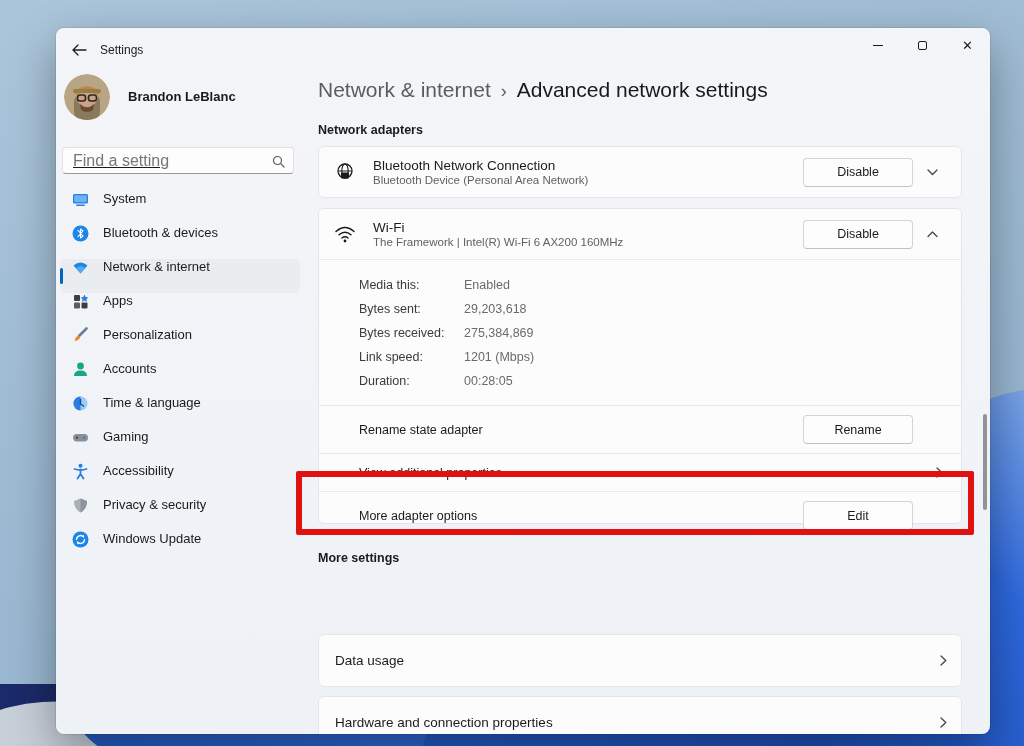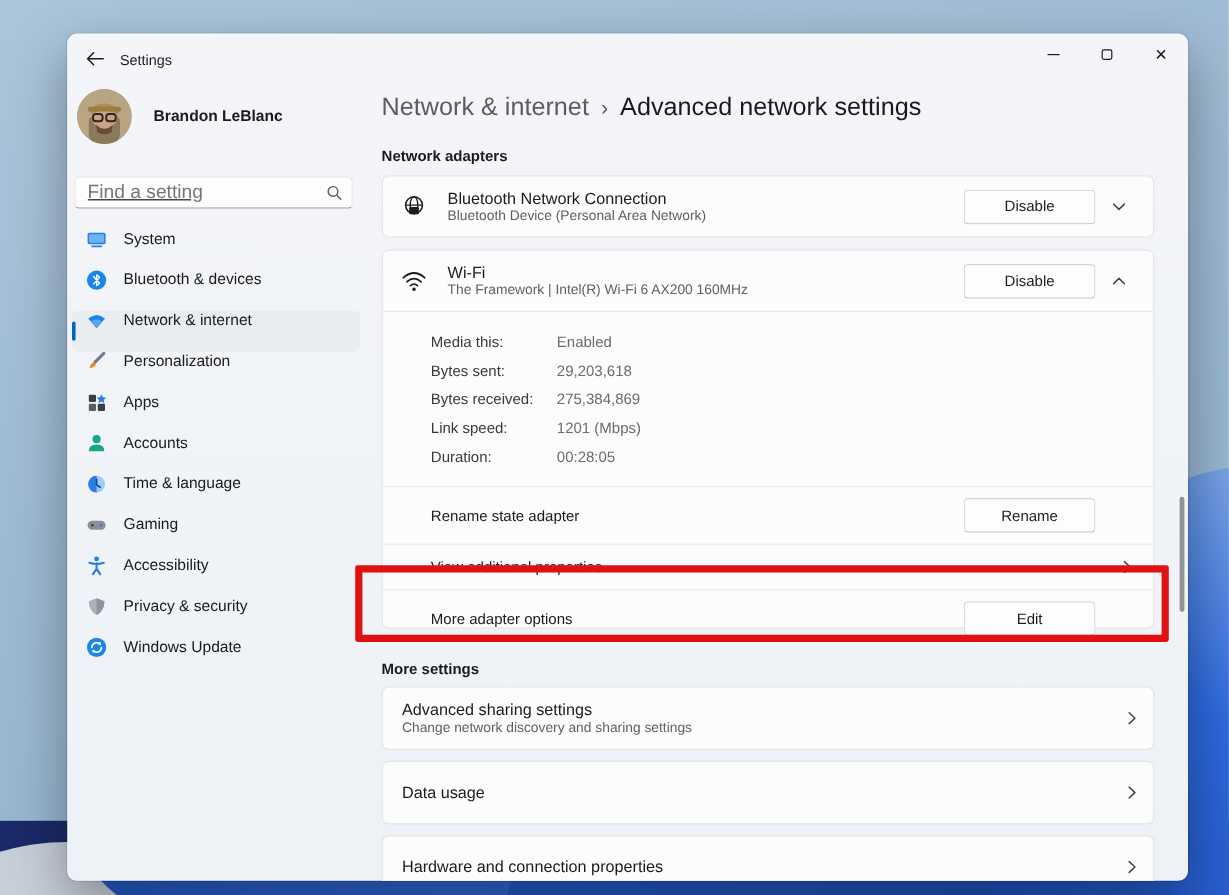--- a/index.html
+++ b/index.html
@@ -168,36 +168,36 @@
         <svg width="17" height="17" viewBox="0 0 17 17">
             <path d="M1.5 6.5 Q8.5 0.5 15.5 6.5 L8.5 14.5 Z" fill="#1a86e8"></path>
             <path d="M4 9 Q8.5 5.5 13 9 L8.5 14 Z" fill="#5aa9f0"></path>
           </svg>
       </span>
       <span class="nav-label">Network &amp; internet</span>
     </div>
     <div class="nav-item">
       <span class="nav-icon">
         <svg width="17" height="17" viewBox="0 0 17 17">
-            <path d="M14.5 1.5 L7 9" stroke="#6e7e92" stroke-width="2.6" stroke-linecap="round"></path>
-            <path d="M6.6 8.6 q-3 1 -4 5 q4 .4 5.6 -3.4 z" fill="#e8872c"></path>
-          </svg>
-      </span>
-      <span class="nav-label">Personalization</span>
-    </div>
-    <div class="nav-item">
-      <span class="nav-icon">
-        <svg width="17" height="17" viewBox="0 0 17 17">
             <rect x="2" y="2" width="6" height="6" rx="1" fill="#3a3f46"></rect>
             <rect x="2" y="9.5" width="6" height="6" rx="1" fill="#565c64"></rect>
             <rect x="9.5" y="9.5" width="6" height="6" rx="1" fill="#3a3f46"></rect>
             <path d="M12.5 1.5 l1.2 2.6 2.8 .3 -2.1 1.9 .6 2.8 -2.5 -1.5 -2.5 1.5 .6 -2.8 -2.1 -1.9 2.8 -.3 z" fill="#2a7de1"></path>
           </svg>
       </span>
       <span class="nav-label">Apps</span>
+    </div>
+    <div class="nav-item">
+      <span class="nav-icon">
+        <svg width="17" height="17" viewBox="0 0 17 17">
+            <path d="M14.5 1.5 L7 9" stroke="#6e7e92" stroke-width="2.6" stroke-linecap="round"></path>
+            <path d="M6.6 8.6 q-3 1 -4 5 q4 .4 5.6 -3.4 z" fill="#e8872c"></path>
+          </svg>
+      </span>
+      <span class="nav-label">Personalization</span>
     </div>
     <div class="nav-item">
       <span class="nav-icon">
         <svg width="17" height="17" viewBox="0 0 17 17">
             <circle cx="8.5" cy="5" r="3.4" fill="#17a689"></circle>
             <path d="M2 15 q0 -5.5 6.5 -5.5 q6.5 0 6.5 5.5 z" fill="#17a689"></path>
           </svg>
       </span>
       <span class="nav-label">Accounts</span>
     </div>
@@ -343,44 +343,35 @@
     <div class="divider"></div>
 
     <div class="row sub-row">
       <span class="sub-label">More adapter options</span>
       <button class="btn" style="margin-right:34px;">Edit</button>
     </div>
   </div>
 
   <div class="section-label" style="left:262px; top:523px;">More settings</div>
 
-  <div class="card row settings-card" style="top:544px; height:53px;">
+
+  <div class="card row settings-card" style="top:606px; height:53px;">
     <div class="sc-titles">
-      <div class="sc-title">Advanced sharing settings</div>
-      <div class="sc-sub">Change network discovery and sharing settings</div>
+      <div class="sc-title">Data usage</div>
     </div>
     <svg width="7" height="11" viewBox="0 0 7 11">
         <path d="M1 1 L5.8 5.5 L1 10" stroke="#444" stroke-width="1.3" fill="none" stroke-linecap="round" stroke-linejoin="round"></path>
       </svg>
   </div>
 
-  <div class="card row settings-card" style="top:606px; height:53px;">
+  <div class="card row settings-card" style="top:668px; height:53px;">
     <div class="sc-titles">
-      <div class="sc-title">Data usage</div>
+      <div class="sc-title">Hardware and connection properties</div>
     </div>
     <svg width="7" height="11" viewBox="0 0 7 11">
         <path d="M1 1 L5.8 5.5 L1 10" stroke="#444" stroke-width="1.3" fill="none" stroke-linecap="round" stroke-linejoin="round"></path>
       </svg>
   </div>
 
-  <div class="card row settings-card" style="top:668px; height:53px;">
-    <div class="sc-titles">
-      <div class="sc-title">Hardware and connection properties</div>
-    </div>
-    <svg width="7" height="11" viewBox="0 0 7 11">
-        <path d="M1 1 L5.8 5.5 L1 10" stroke="#444" stroke-width="1.3" fill="none" stroke-linecap="round" stroke-linejoin="round"></path>
-      </svg>
-  </div>
-
   <div class="annotation"></div>
 
   <div class="scroll-thumb"></div>
 </div>
 
 </body></html>

